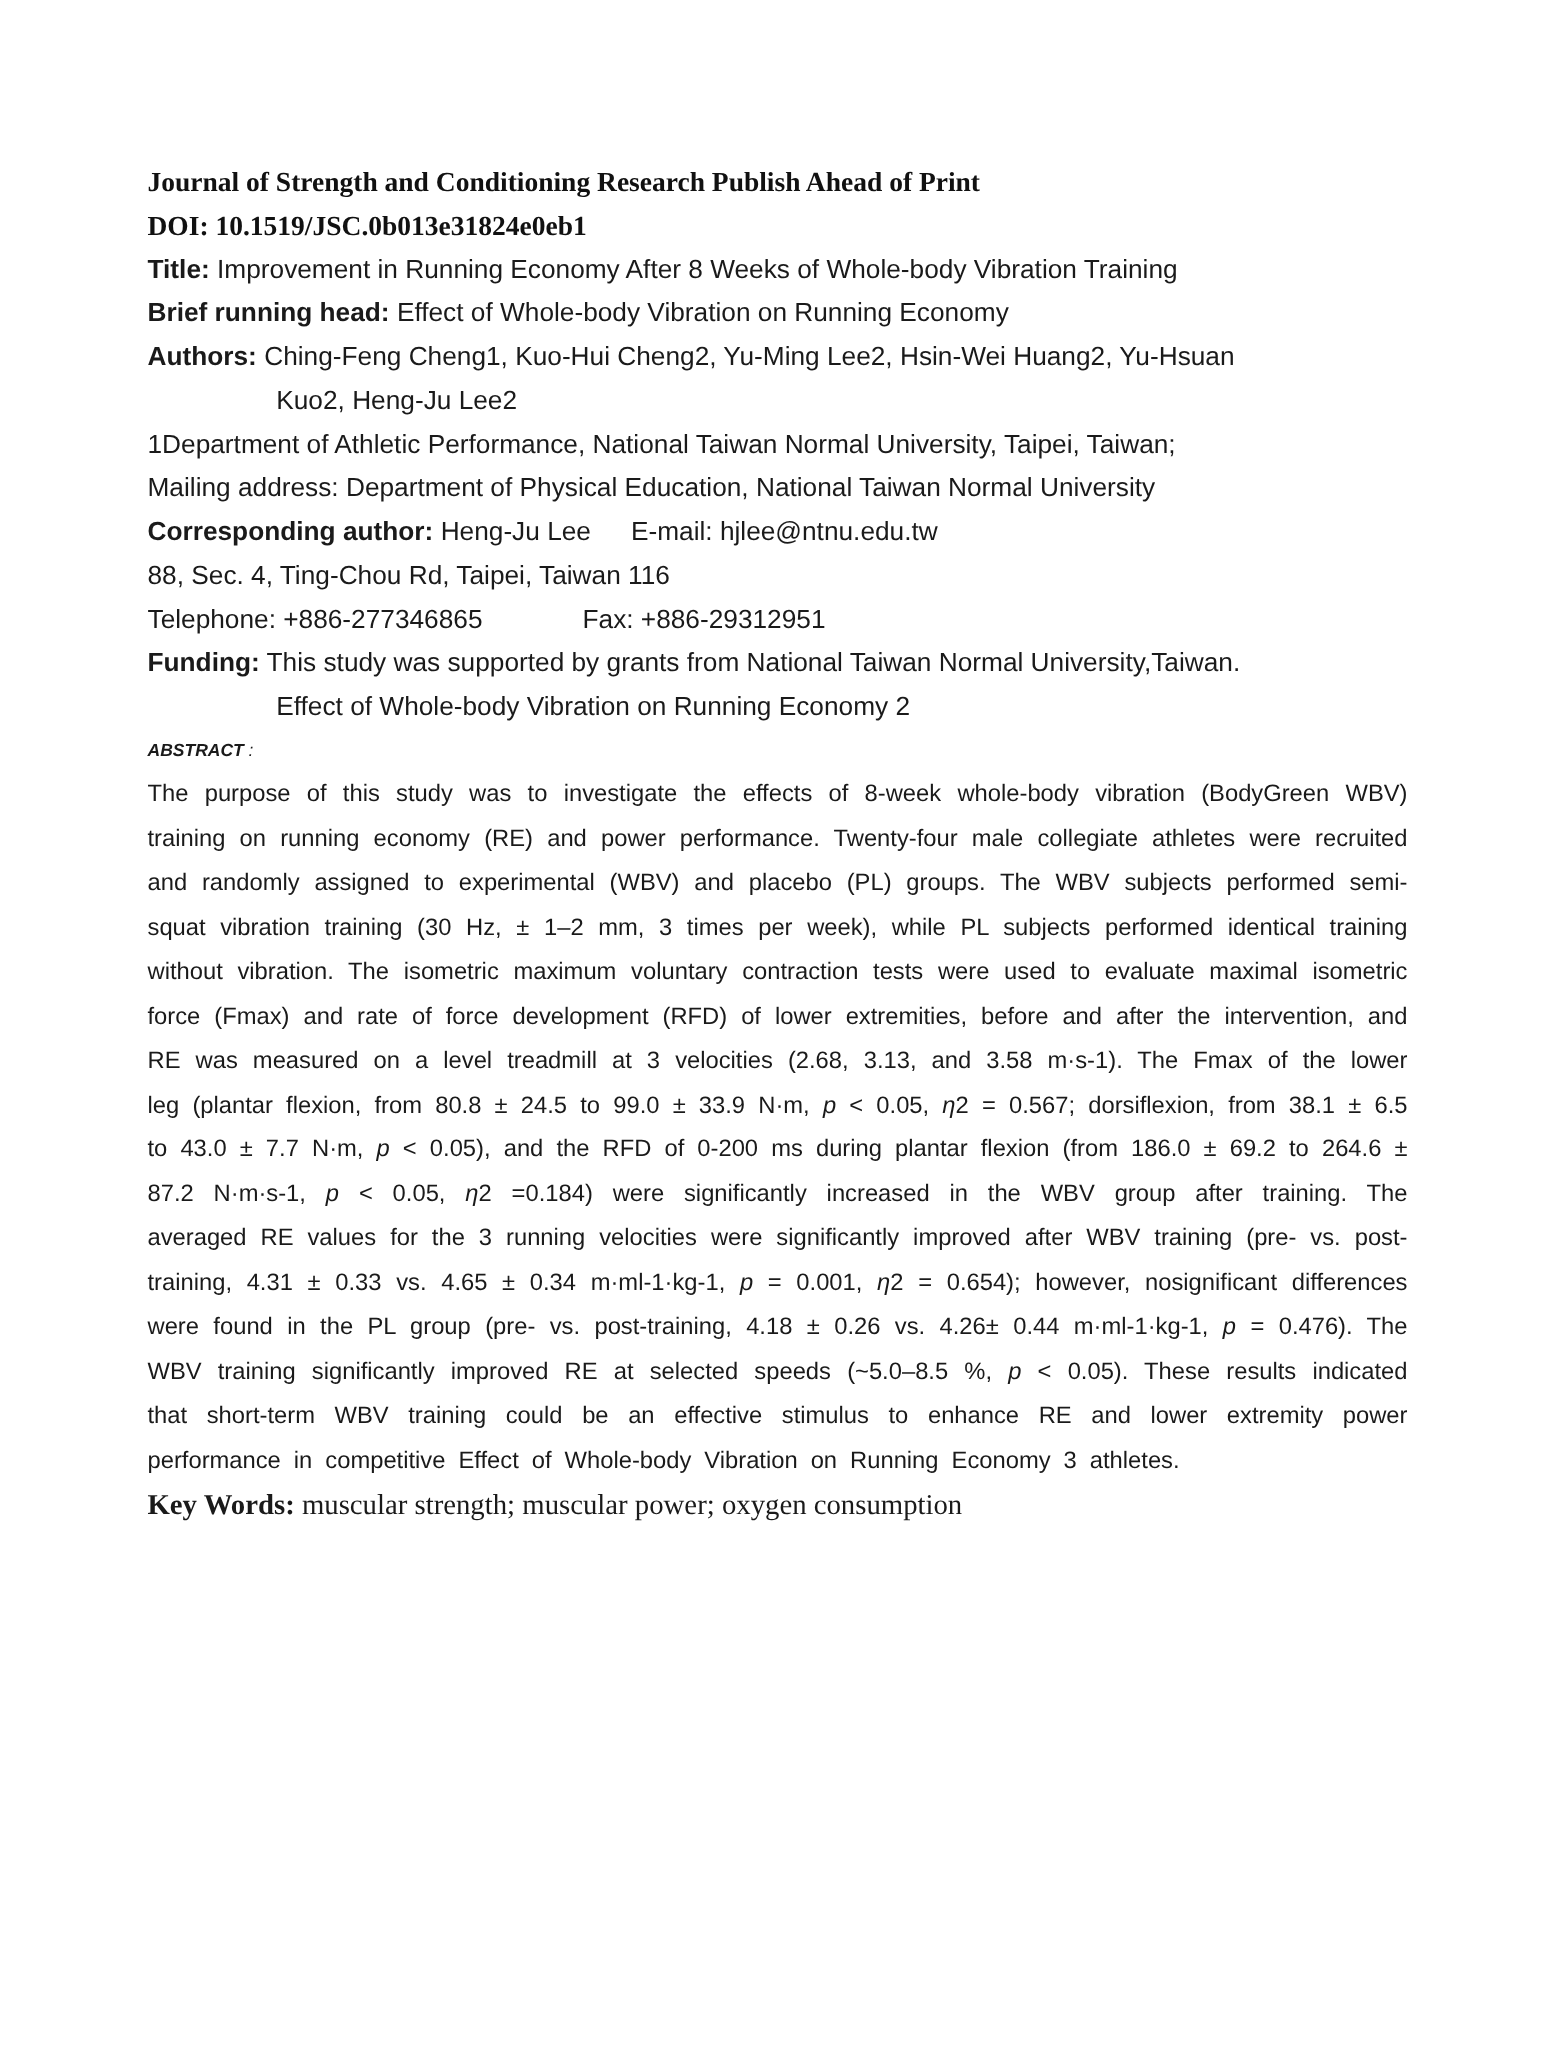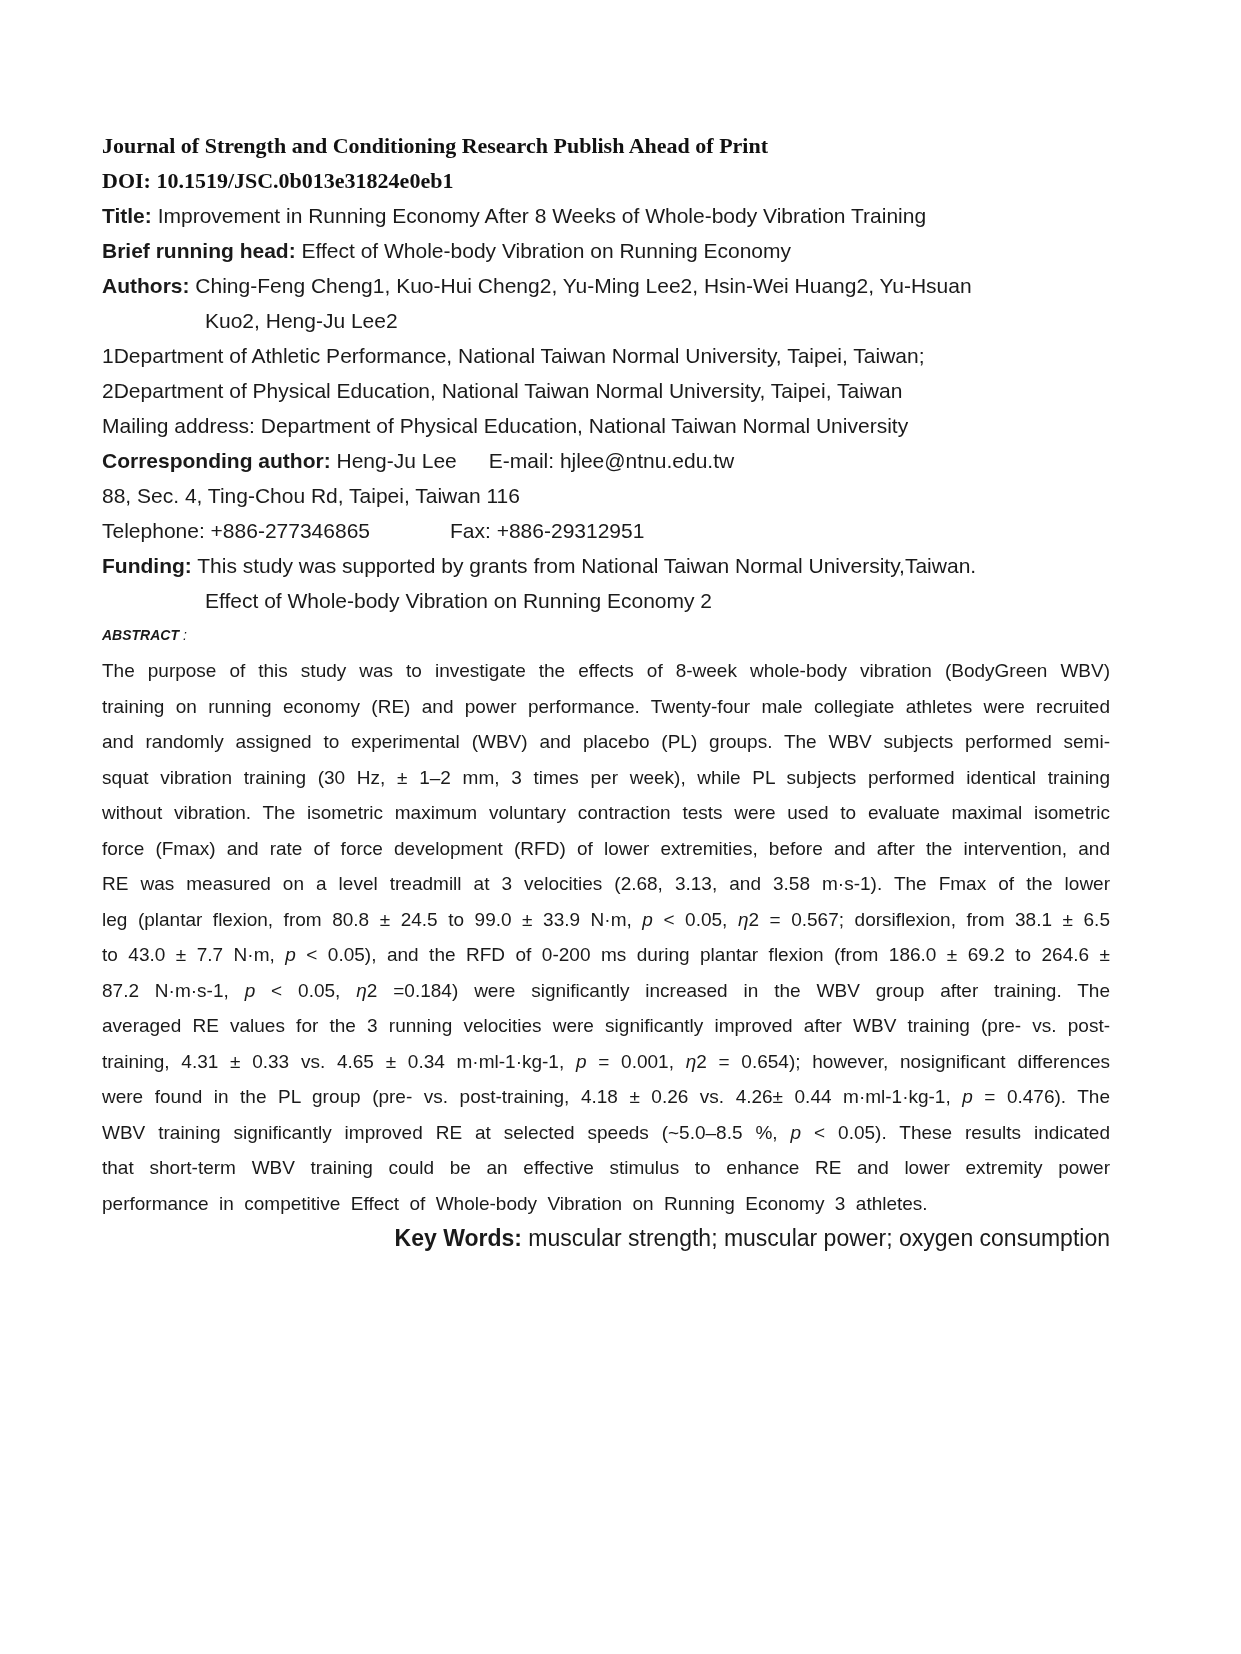--- a/index.html
+++ b/index.html
@@ -7,21 +7,21 @@
   .page{
     position:relative;
     width:1241px;
     height:1654px;
     background:#ffffff;
     color:#1a1a1a;
     overflow:hidden;
   }
   .content{
     position:absolute;
-    left:102px;
+    left:118px;
     top:128px;
     width:1008px;
   }
   .line{
     font-family:"Liberation Sans",sans-serif;
     font-size:21px;
     line-height:35px;
     white-space:nowrap;
   }
   .serif{
@@ -40,24 +40,23 @@
     margin:0;
     font-family:"Liberation Sans",sans-serif;
     font-size:19px;
     line-height:35.5px;
     text-align:justify;
     word-spacing:0.27em;
     color:#1a1a1a;
   }
   .it{font-style:italic;}
   .keywords{
-    font-family:Liberation Sans, sans-serif;
+    font-family:Liberation Serif, serif;
     font-size:23px;
     line-height:35px;
-    text-align:right;
   }
 </style>
 </head>
 <body>
 
 <div class="page">
   <div class="content">
 
     <div class="line serif">Journal of Strength and Conditioning Research Publish Ahead of Print</div>
 
@@ -66,21 +65,20 @@
     <div class="line"><span class="b">Title:</span> <span>Improvement in Running Economy After 8 Weeks of Whole-body Vibration Training</span></div>
 
     <div class="line"><span class="b">Brief running head:</span> <span>Effect of Whole-body Vibration on Running Economy</span></div>
 
     <div class="line"><span class="b">Authors:</span> <span>Ching-Feng Cheng1, Kuo-Hui Cheng2, Yu-Ming Lee2, Hsin-Wei Huang2, Yu-Hsuan</span></div>
 
     <div class="line indent">Kuo2, Heng-Ju Lee2</div>
 
     <div class="line">1Department of Athletic Performance, National Taiwan Normal University, Taipei, Taiwan;</div>
 
-    <div class="line">2Department of Physical Education, National Taiwan Normal University, Taipei, Taiwan</div>
 
     <div class="line">Mailing address: Department of Physical Education, National Taiwan Normal University</div>
 
     <div class="line"><span class="b">Corresponding author:</span> <span>Heng-Ju Lee</span><span class="email">E-mail: hjlee@ntnu.edu.tw</span></div>
 
     <div class="line">88, Sec. 4, Ting-Chou Rd, Taipei, Taiwan 116</div>
 
     <div class="line"><span>Telephone: +886-277346865</span><span class="fax">Fax: +886-29312951</span></div>
 
     <div class="line"><span class="b">Funding:</span> <span>This study was supported by grants from National Taiwan Normal University,Taiwan.</span></div>

